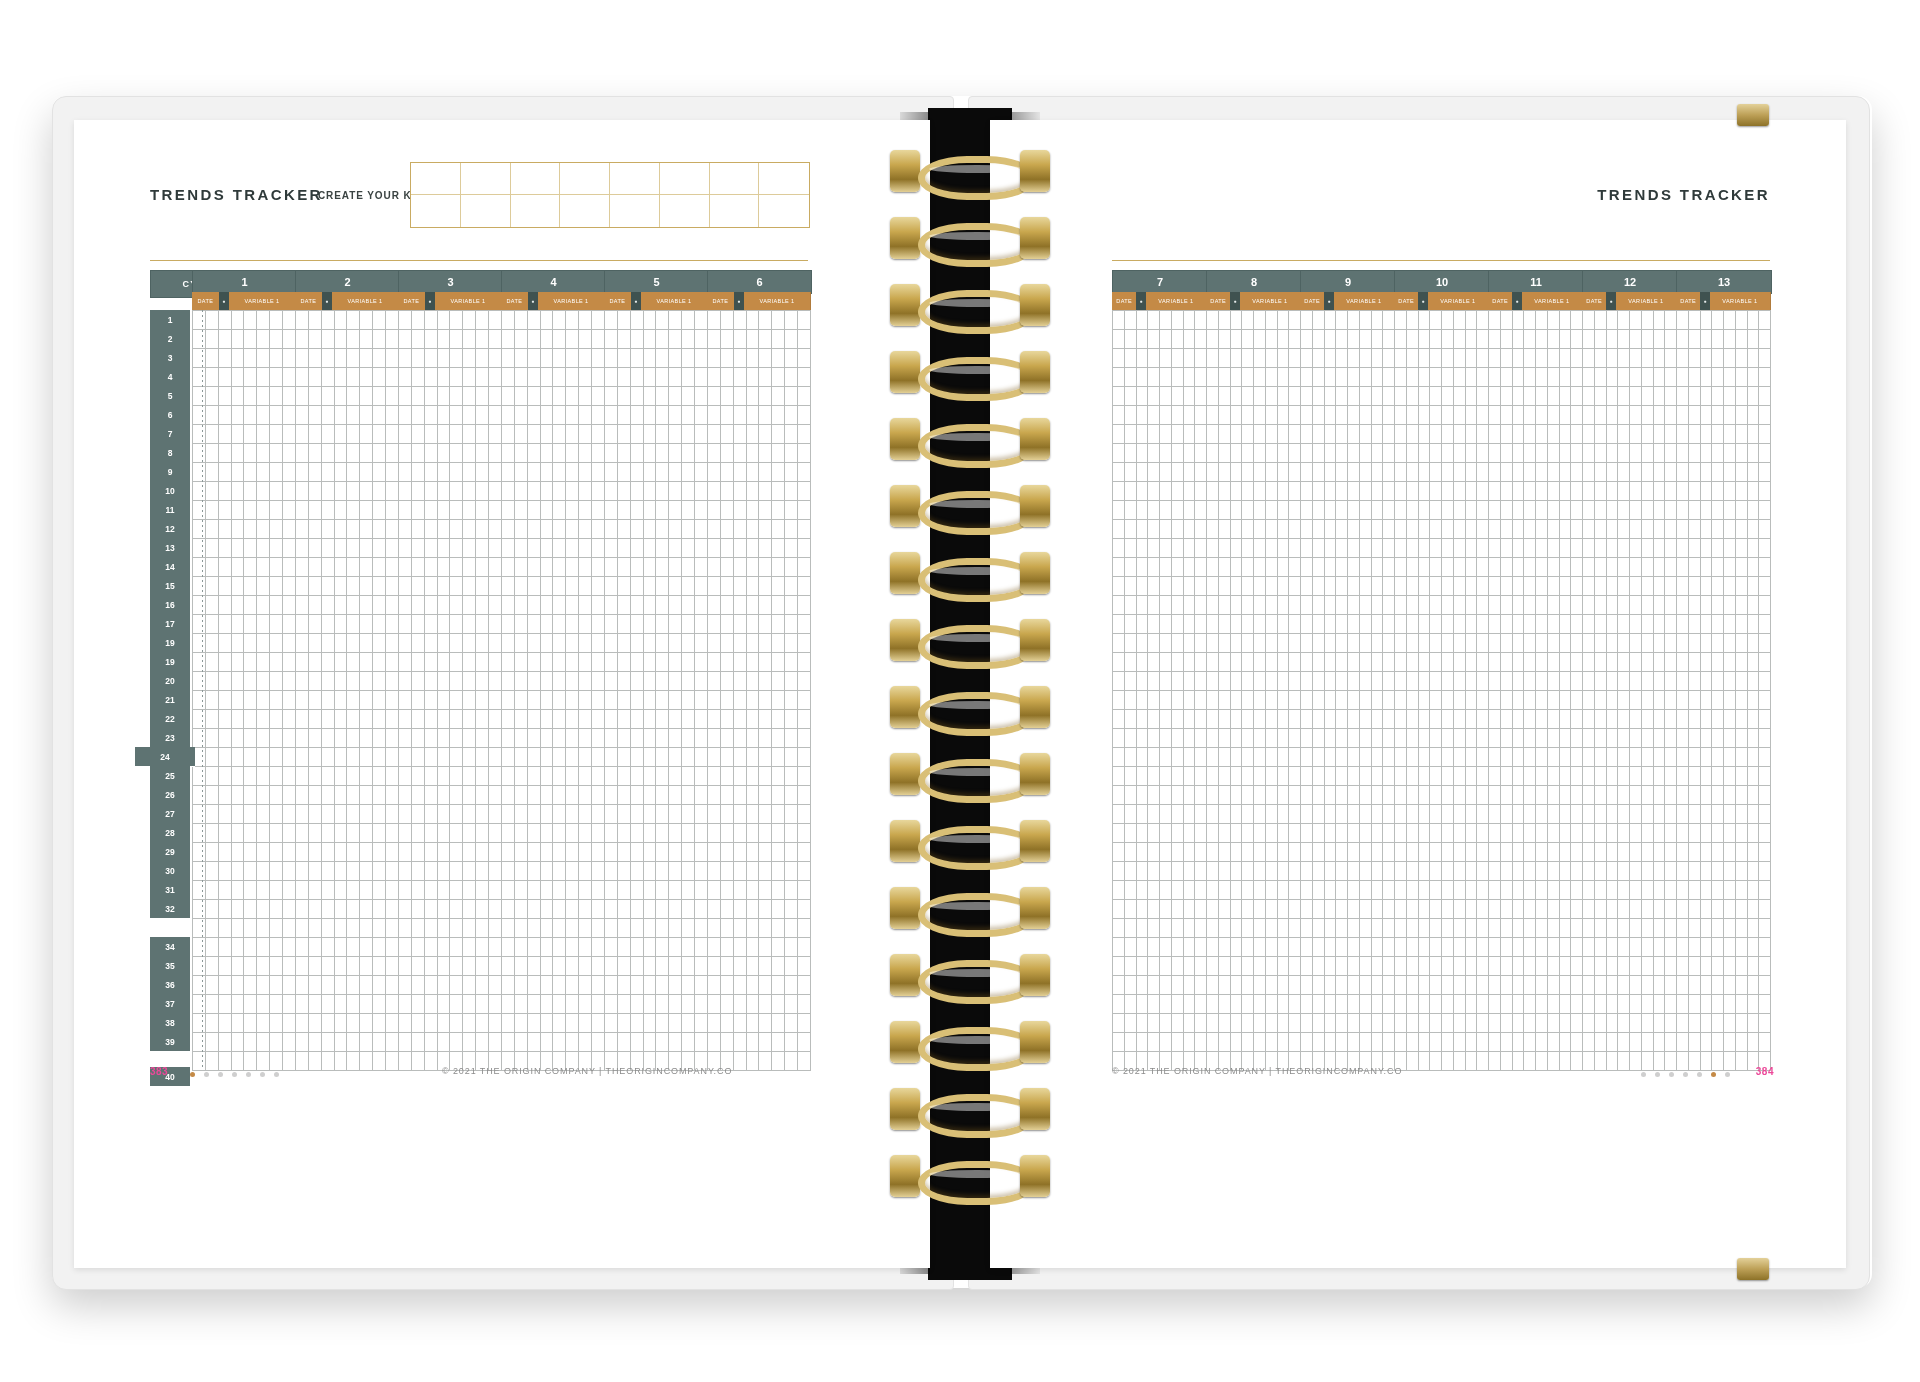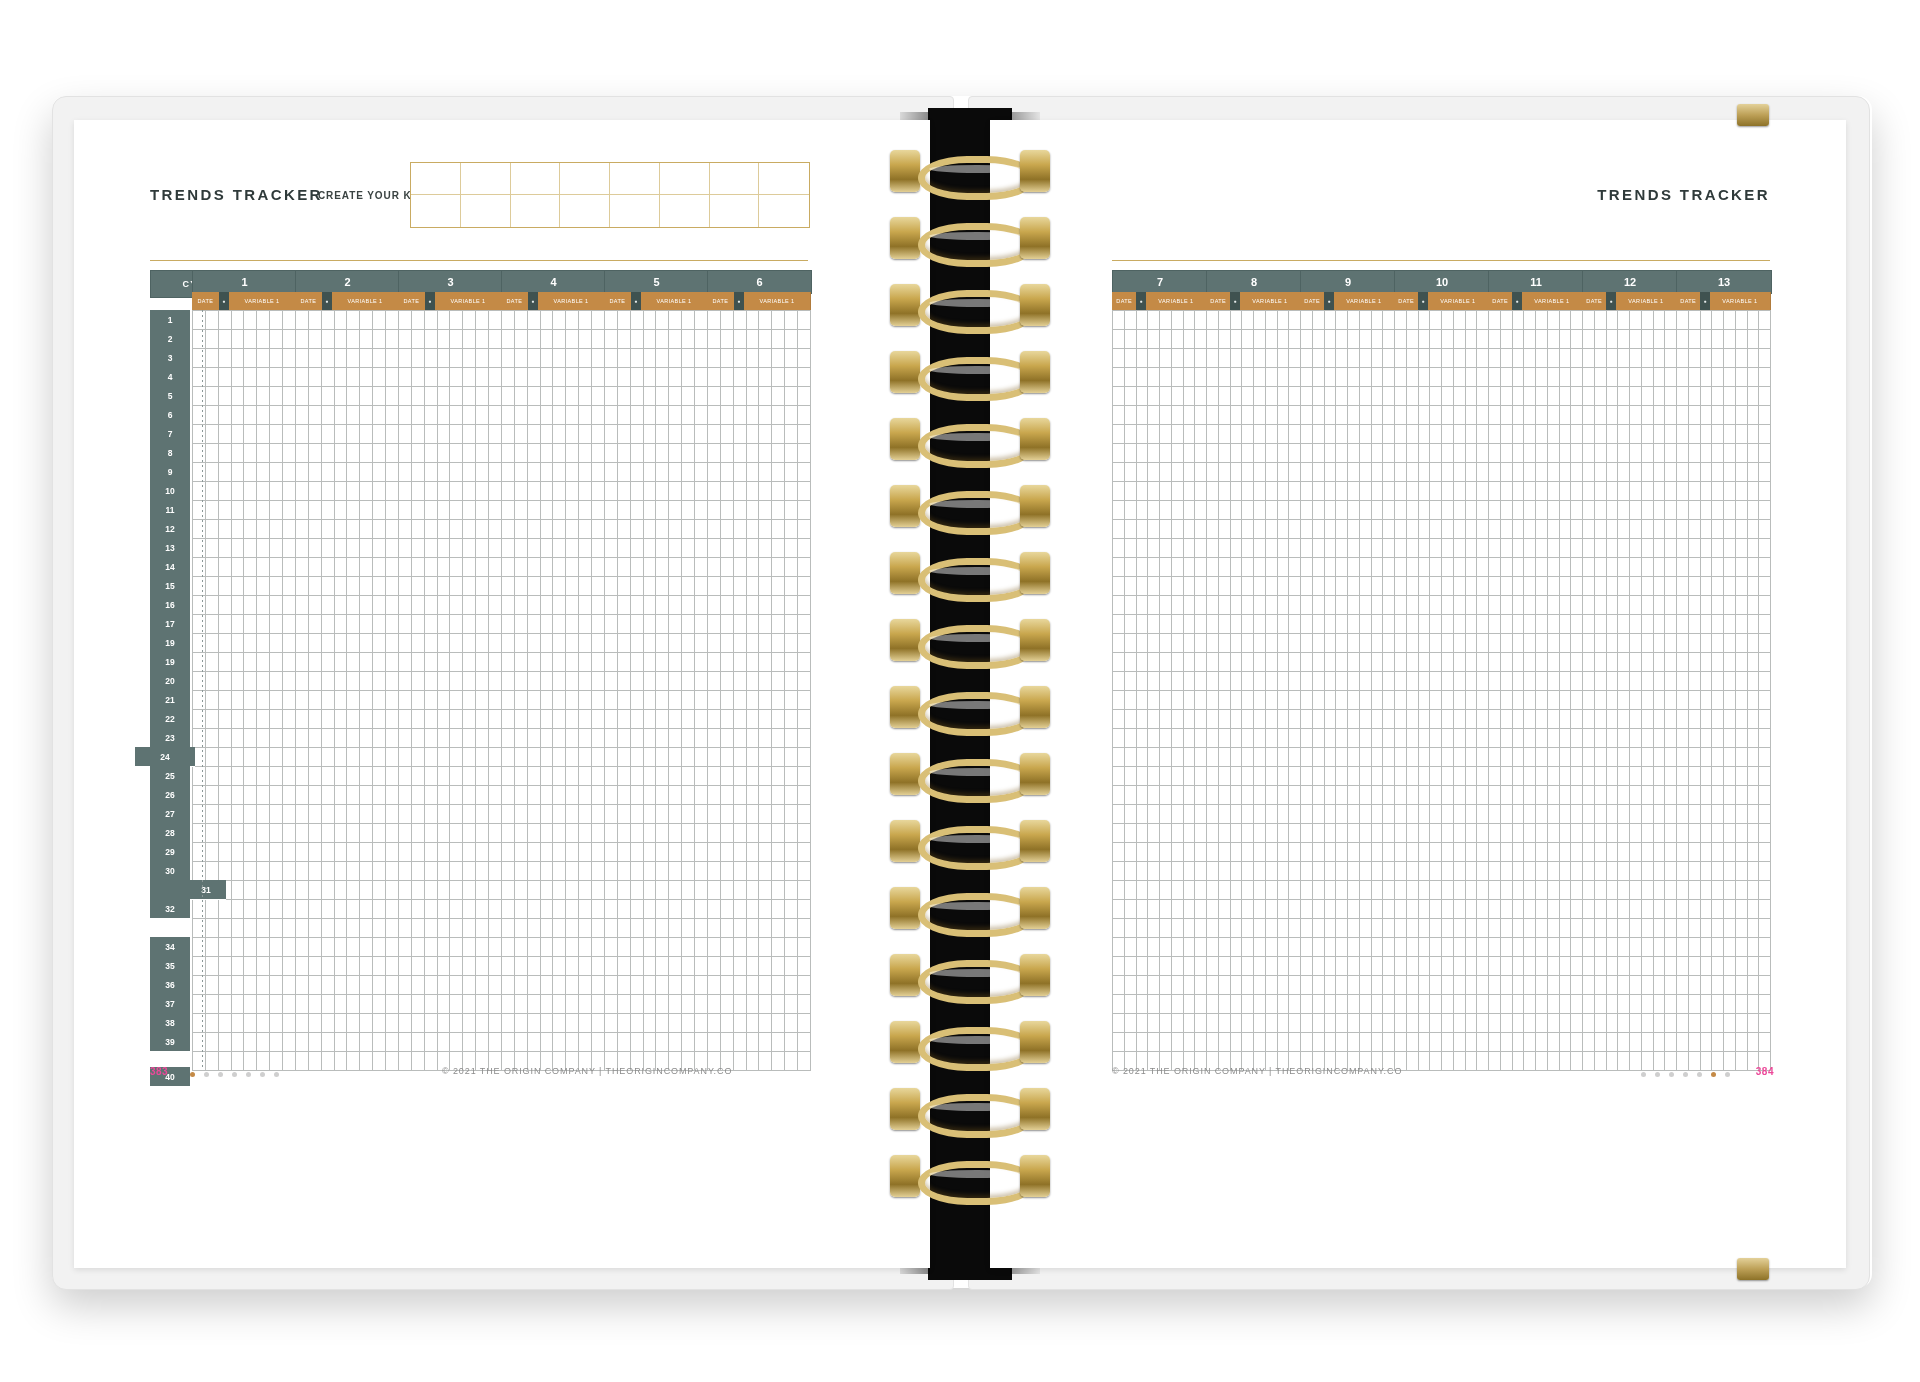--- a/index.html
+++ b/index.html
@@ -359,21 +359,21 @@
           <div class="rownum" style="left: 76px; top: 570px; width: 40px; height: 19px;">21</div>
           <div class="rownum" style="left: 76px; top: 589px; width: 40px; height: 19px;">22</div>
           <div class="rownum" style="left: 76px; top: 608px; width: 40px; height: 19px;">23</div>
           <div class="rownum" style="left: 61px; top: 627px; width: 60px; height: 19px;">24</div>
           <div class="rownum" style="left: 76px; top: 646px; width: 40px; height: 19px;">25</div>
           <div class="rownum" style="left: 76px; top: 665px; width: 40px; height: 19px;">26</div>
           <div class="rownum" style="left: 76px; top: 684px; width: 40px; height: 19px;">27</div>
           <div class="rownum" style="left: 76px; top: 703px; width: 40px; height: 19px;">28</div>
           <div class="rownum" style="left: 76px; top: 722px; width: 40px; height: 19px;">29</div>
           <div class="rownum" style="left: 76px; top: 741px; width: 40px; height: 19px;">30</div>
-          <div class="rownum" style="left: 76px; top: 760px; width: 40px; height: 19px; padding-left: 36px;">31</div>
+          <div class="rownum" style="left: 76px; top: 760px; width: 40px; height: 19px;">31</div>
           <div class="rownum" style="left: 76px; top: 779px; width: 40px; height: 19px;">32</div>
           <div class="rownum" style="left: 76px; top: 798px; width: 40px; height: 19px; margin-top: 40px;">33</div>
           <div class="rownum" style="left: 76px; top: 817px; width: 40px; height: 19px;">34</div>
           <div class="rownum" style="left: 76px; top: 836px; width: 40px; height: 19px;">35</div>
           <div class="rownum" style="left: 76px; top: 855px; width: 40px; height: 19px;">36</div>
           <div class="rownum" style="left: 76px; top: 874px; width: 40px; height: 19px;">37</div>
           <div class="rownum" style="left: 76px; top: 893px; width: 40px; height: 19px;">38</div>
           <div class="rownum" style="left: 76px; top: 912px; width: 40px; height: 19px;">39</div>
           <div class="rownum" style="left: 76px; top: 931px; width: 40px; height: 19px; margin-top: 16px;">40</div>
           <div class="dotcol" style="left: 128px; top: 190px; height: 760px;"></div>

